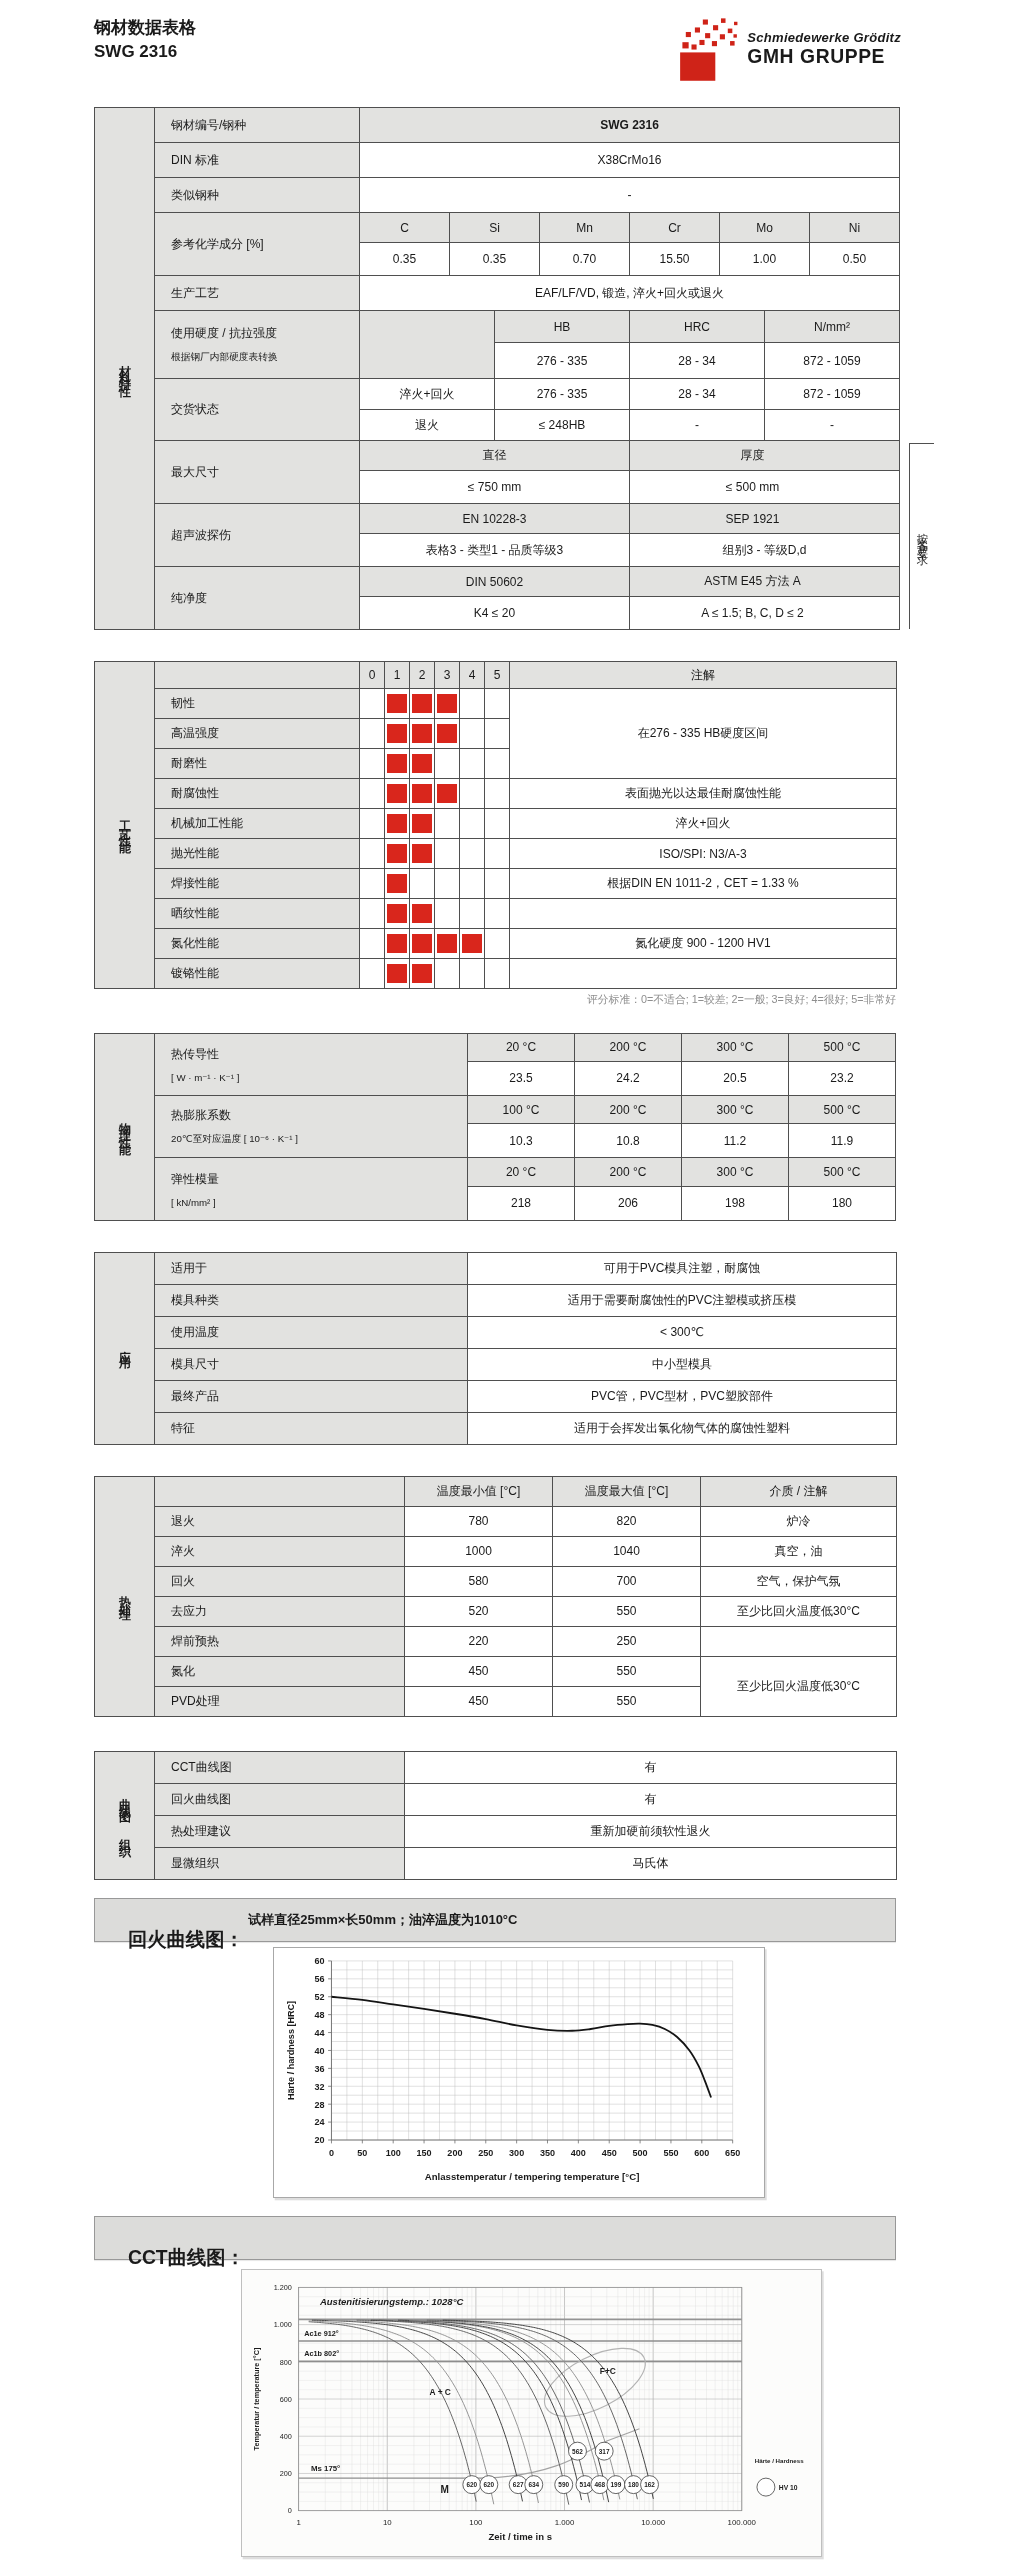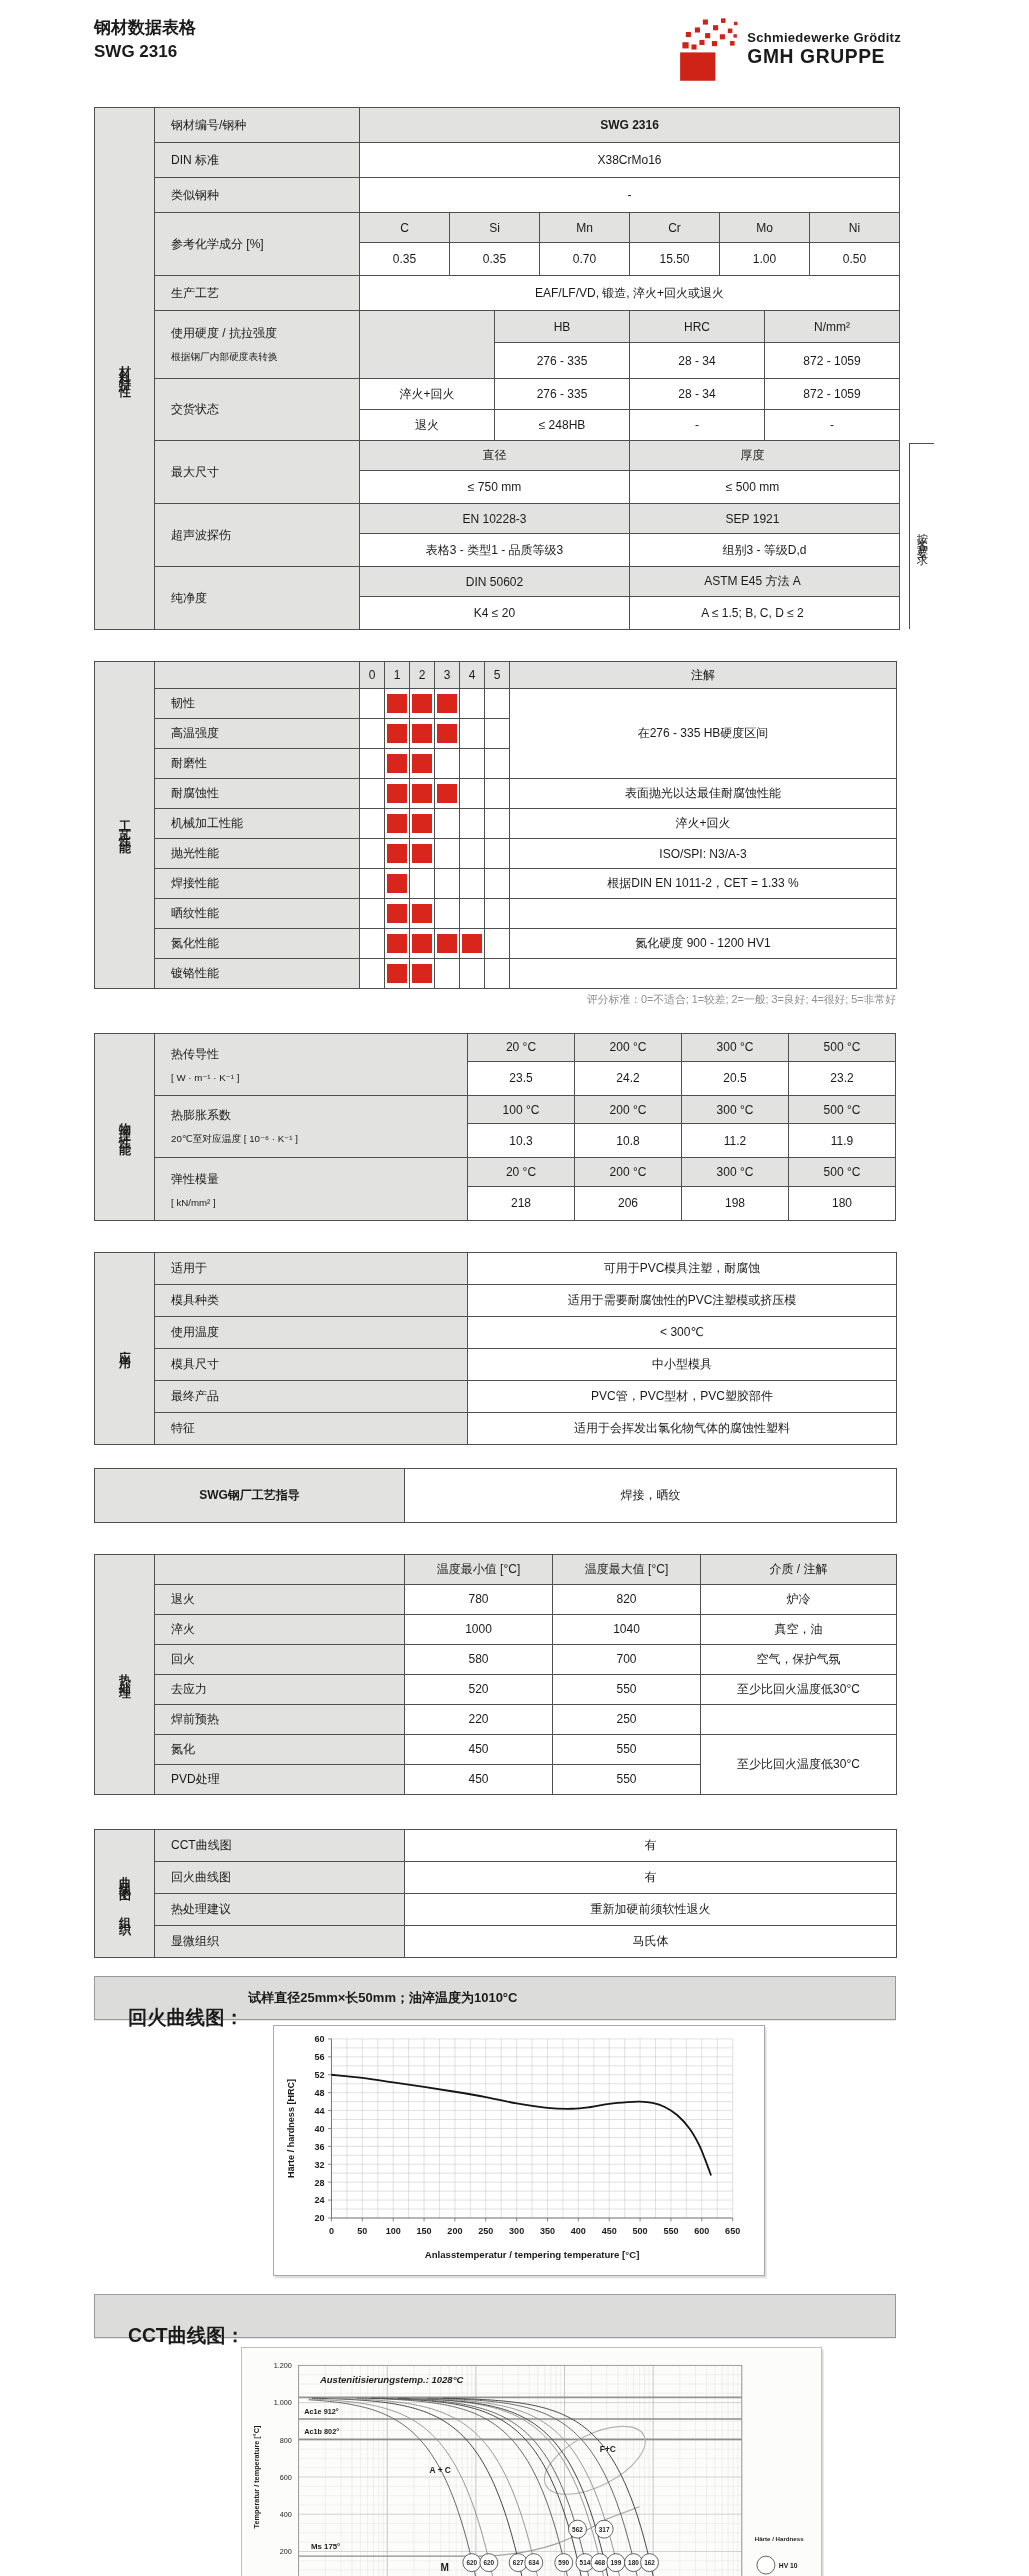--- a/index.html
+++ b/index.html
@@ -3,21 +3,21 @@
 <meta charset="utf-8">
 <style>
   html,body{margin:0;padding:0;background:#fff;}
   body{width:1029px;font-family:"Liberation Sans","DejaVu Sans",sans-serif;color:#1a1a1a;}
   .content{padding:16px 94px 34px 94px;position:relative;}
 
   
   .hdr{display:flex;justify-content:space-between;align-items:flex-start;height:68px;}
   .hdr .h1{font-size:17px;font-weight:bold;line-height:1.4;}
   .logo{display:flex;align-items:center;gap:9px;margin-right:34px;}
-  .logo-text .brand{font-size:13px;font-weight:bold;letter-spacing:0.3px;}
+  .logo-text .brand{font-size:13px;font-weight:bold;letter-spacing:0.3px;font-style:italic;}
   .logo-text .group{font-size:19.3px;font-weight:bold;letter-spacing:0.6px;margin-top:1.1px;}
 
   
   .tblwrap{position:relative;}
   table.dtable{border-collapse:collapse;table-layout:fixed;border:1.1px solid #4f4f4f;}
   table.dtable td{border:0.6px solid #4f4f4f;border-top:1.7px double #4f4f4f;vertical-align:middle;
                   font-size:12px;overflow:hidden;}
   td.vband{background:#e2e2e0;writing-mode:vertical-rl;text-orientation:upright;font-weight:bold;
            font-size:15.4px;letter-spacing:6.8px;text-align:center;}
   td.lab{background:#e2e2e0;text-align:left;padding-left:16px;font-size:12.5px;}
@@ -469,34 +469,20 @@
             <td class="val">PVC管，PVC型材，PVC塑胶部件</td>
           </tr>
           <tr style="height: 32px;">
             <td class="lab">特征</td>
             <td class="val">适用于会挥发出氯化物气体的腐蚀性塑料</td>
           </tr>
         </tbody>
       </table>
     </div>
 
-  <div id="tbl-guidance" class="tblwrap mt40">
-      <table class="dtable" style="width: 802px;">
-        <colgroup>
-          <col style="width: 310px;">
-          <col style="width: 492px;">
-        </colgroup>
-        <tbody>
-          <tr style="height: 54px;">
-            <td class="glab">SWG钢厂工艺指导</td>
-            <td class="val big">焊接，晒纹</td>
-          </tr>
-        </tbody>
-      </table>
-    </div>
 
   <div id="tbl-heat" class="tblwrap mt55">
       <table class="dtable" style="width: 802px; border-radius: 15px;">
         <colgroup>
           <col style="width: 60px;">
           <col style="width: 250px;">
           <col style="width: 148px;">
           <col style="width: 148px;">
           <col style="width: 196px;">
         </colgroup>

